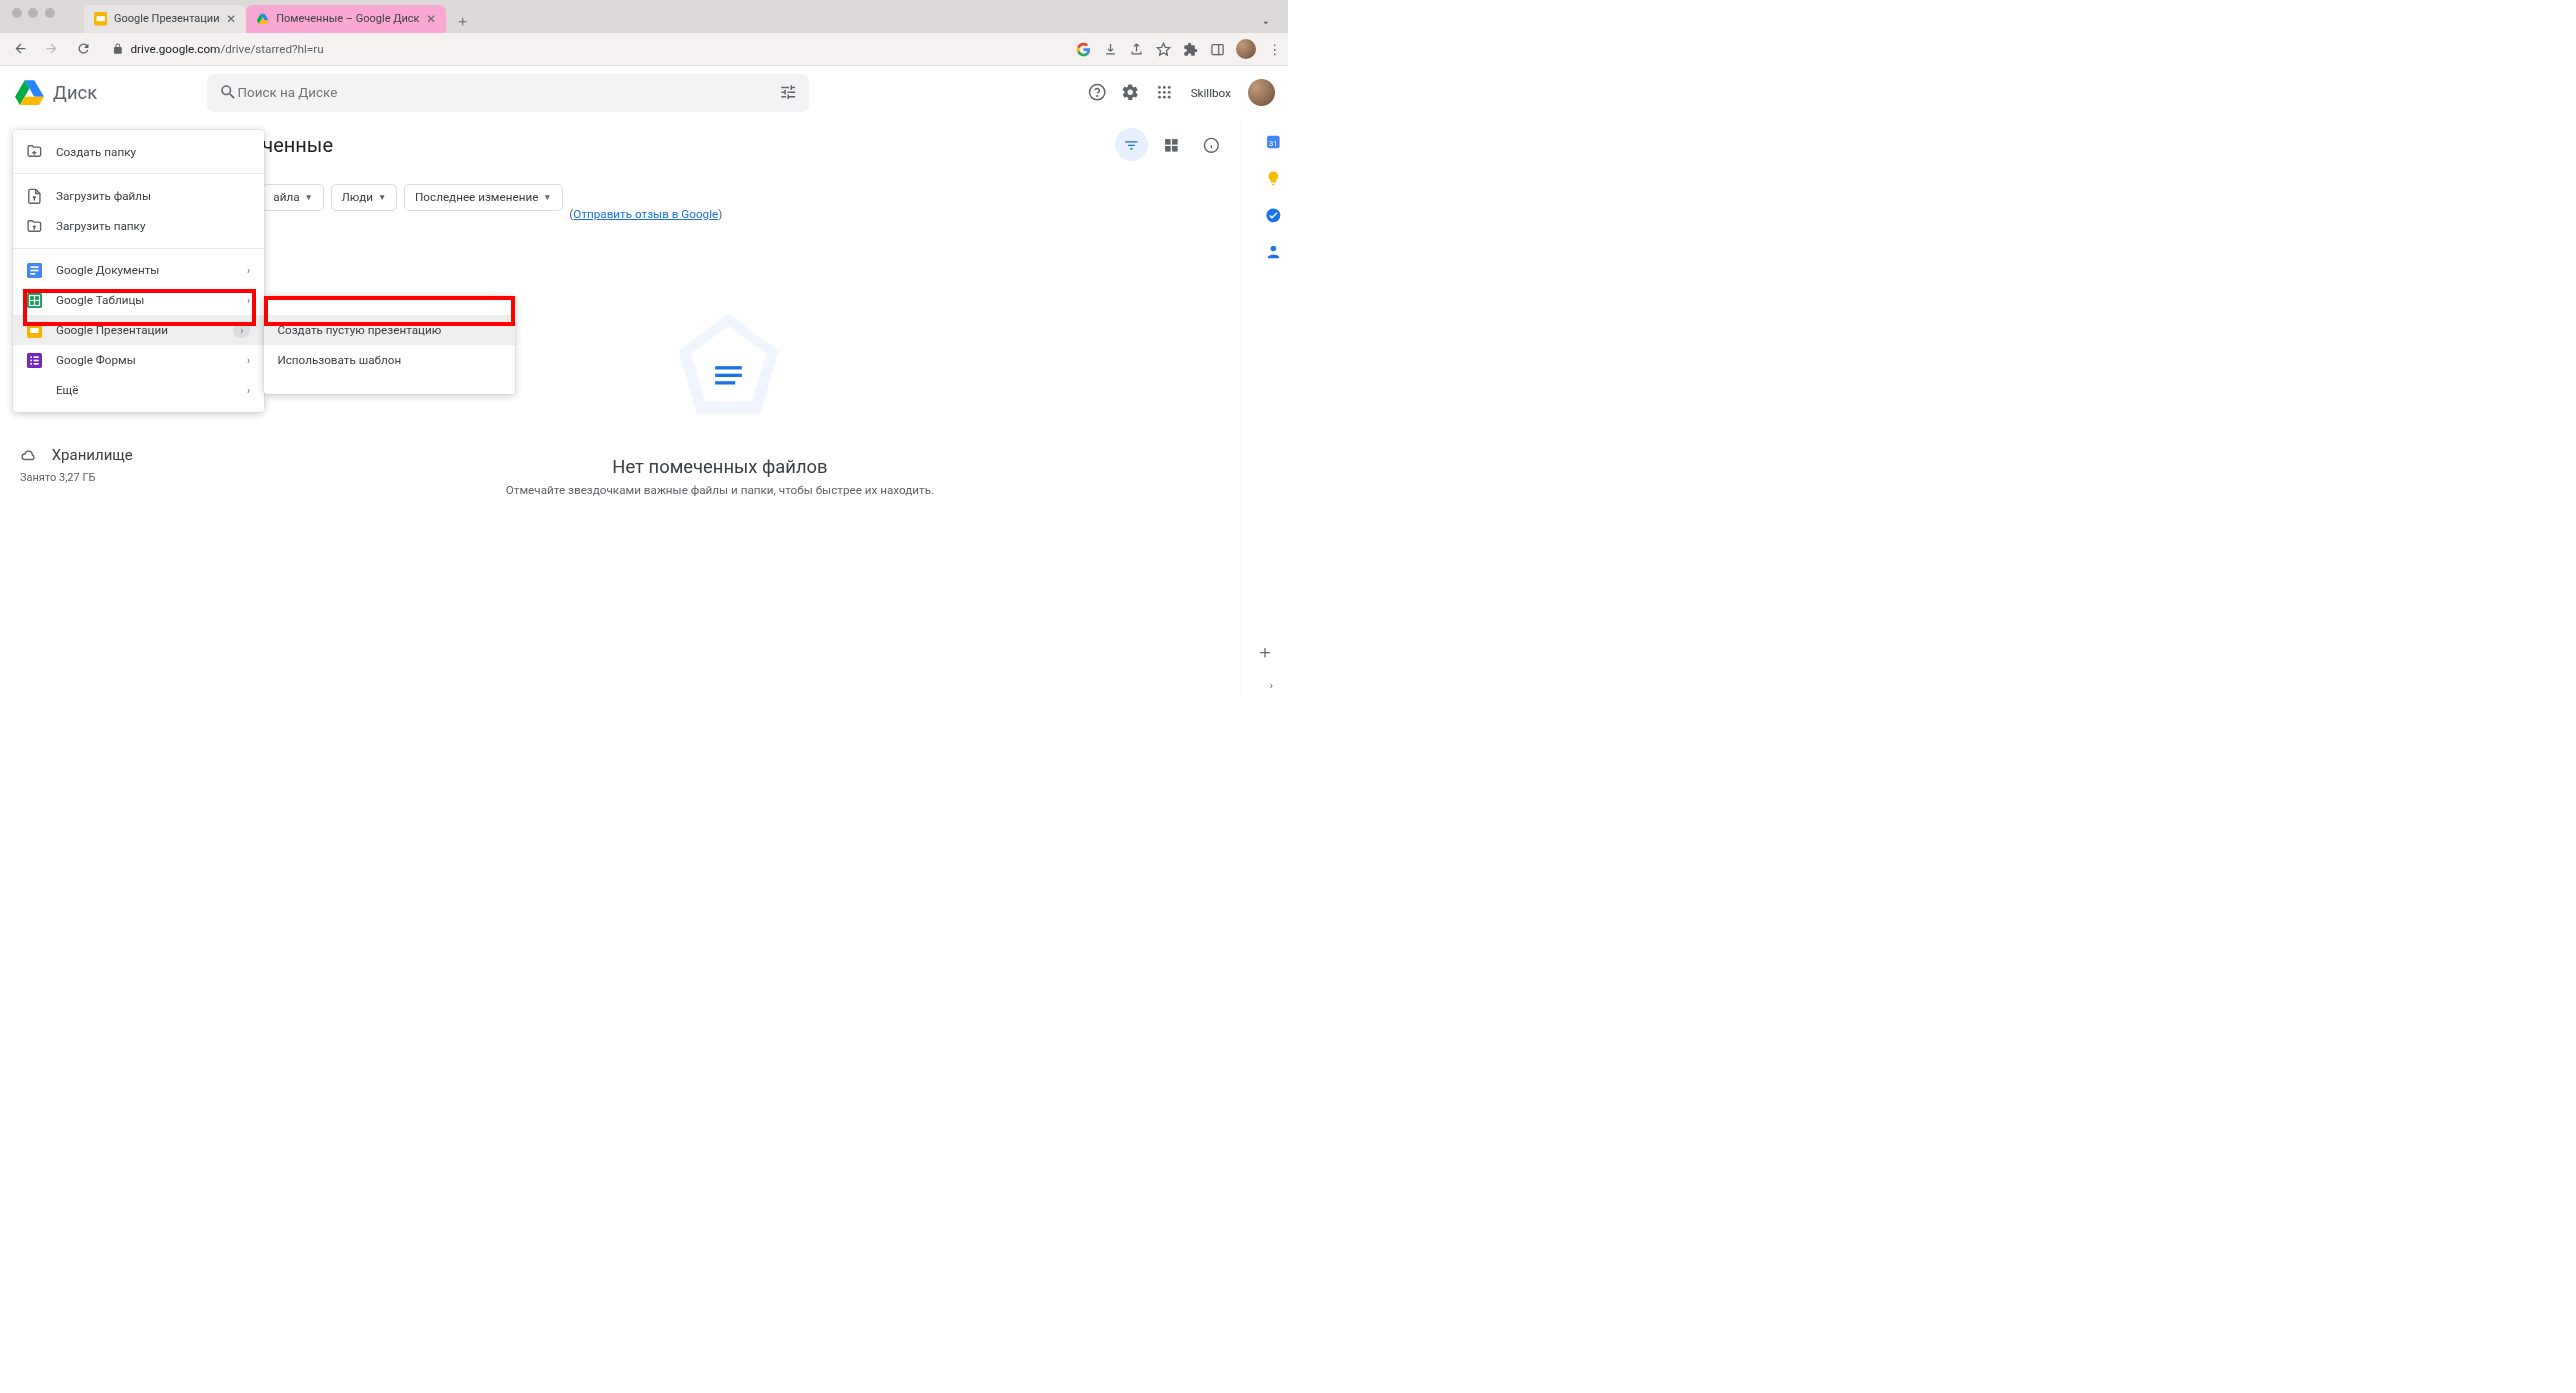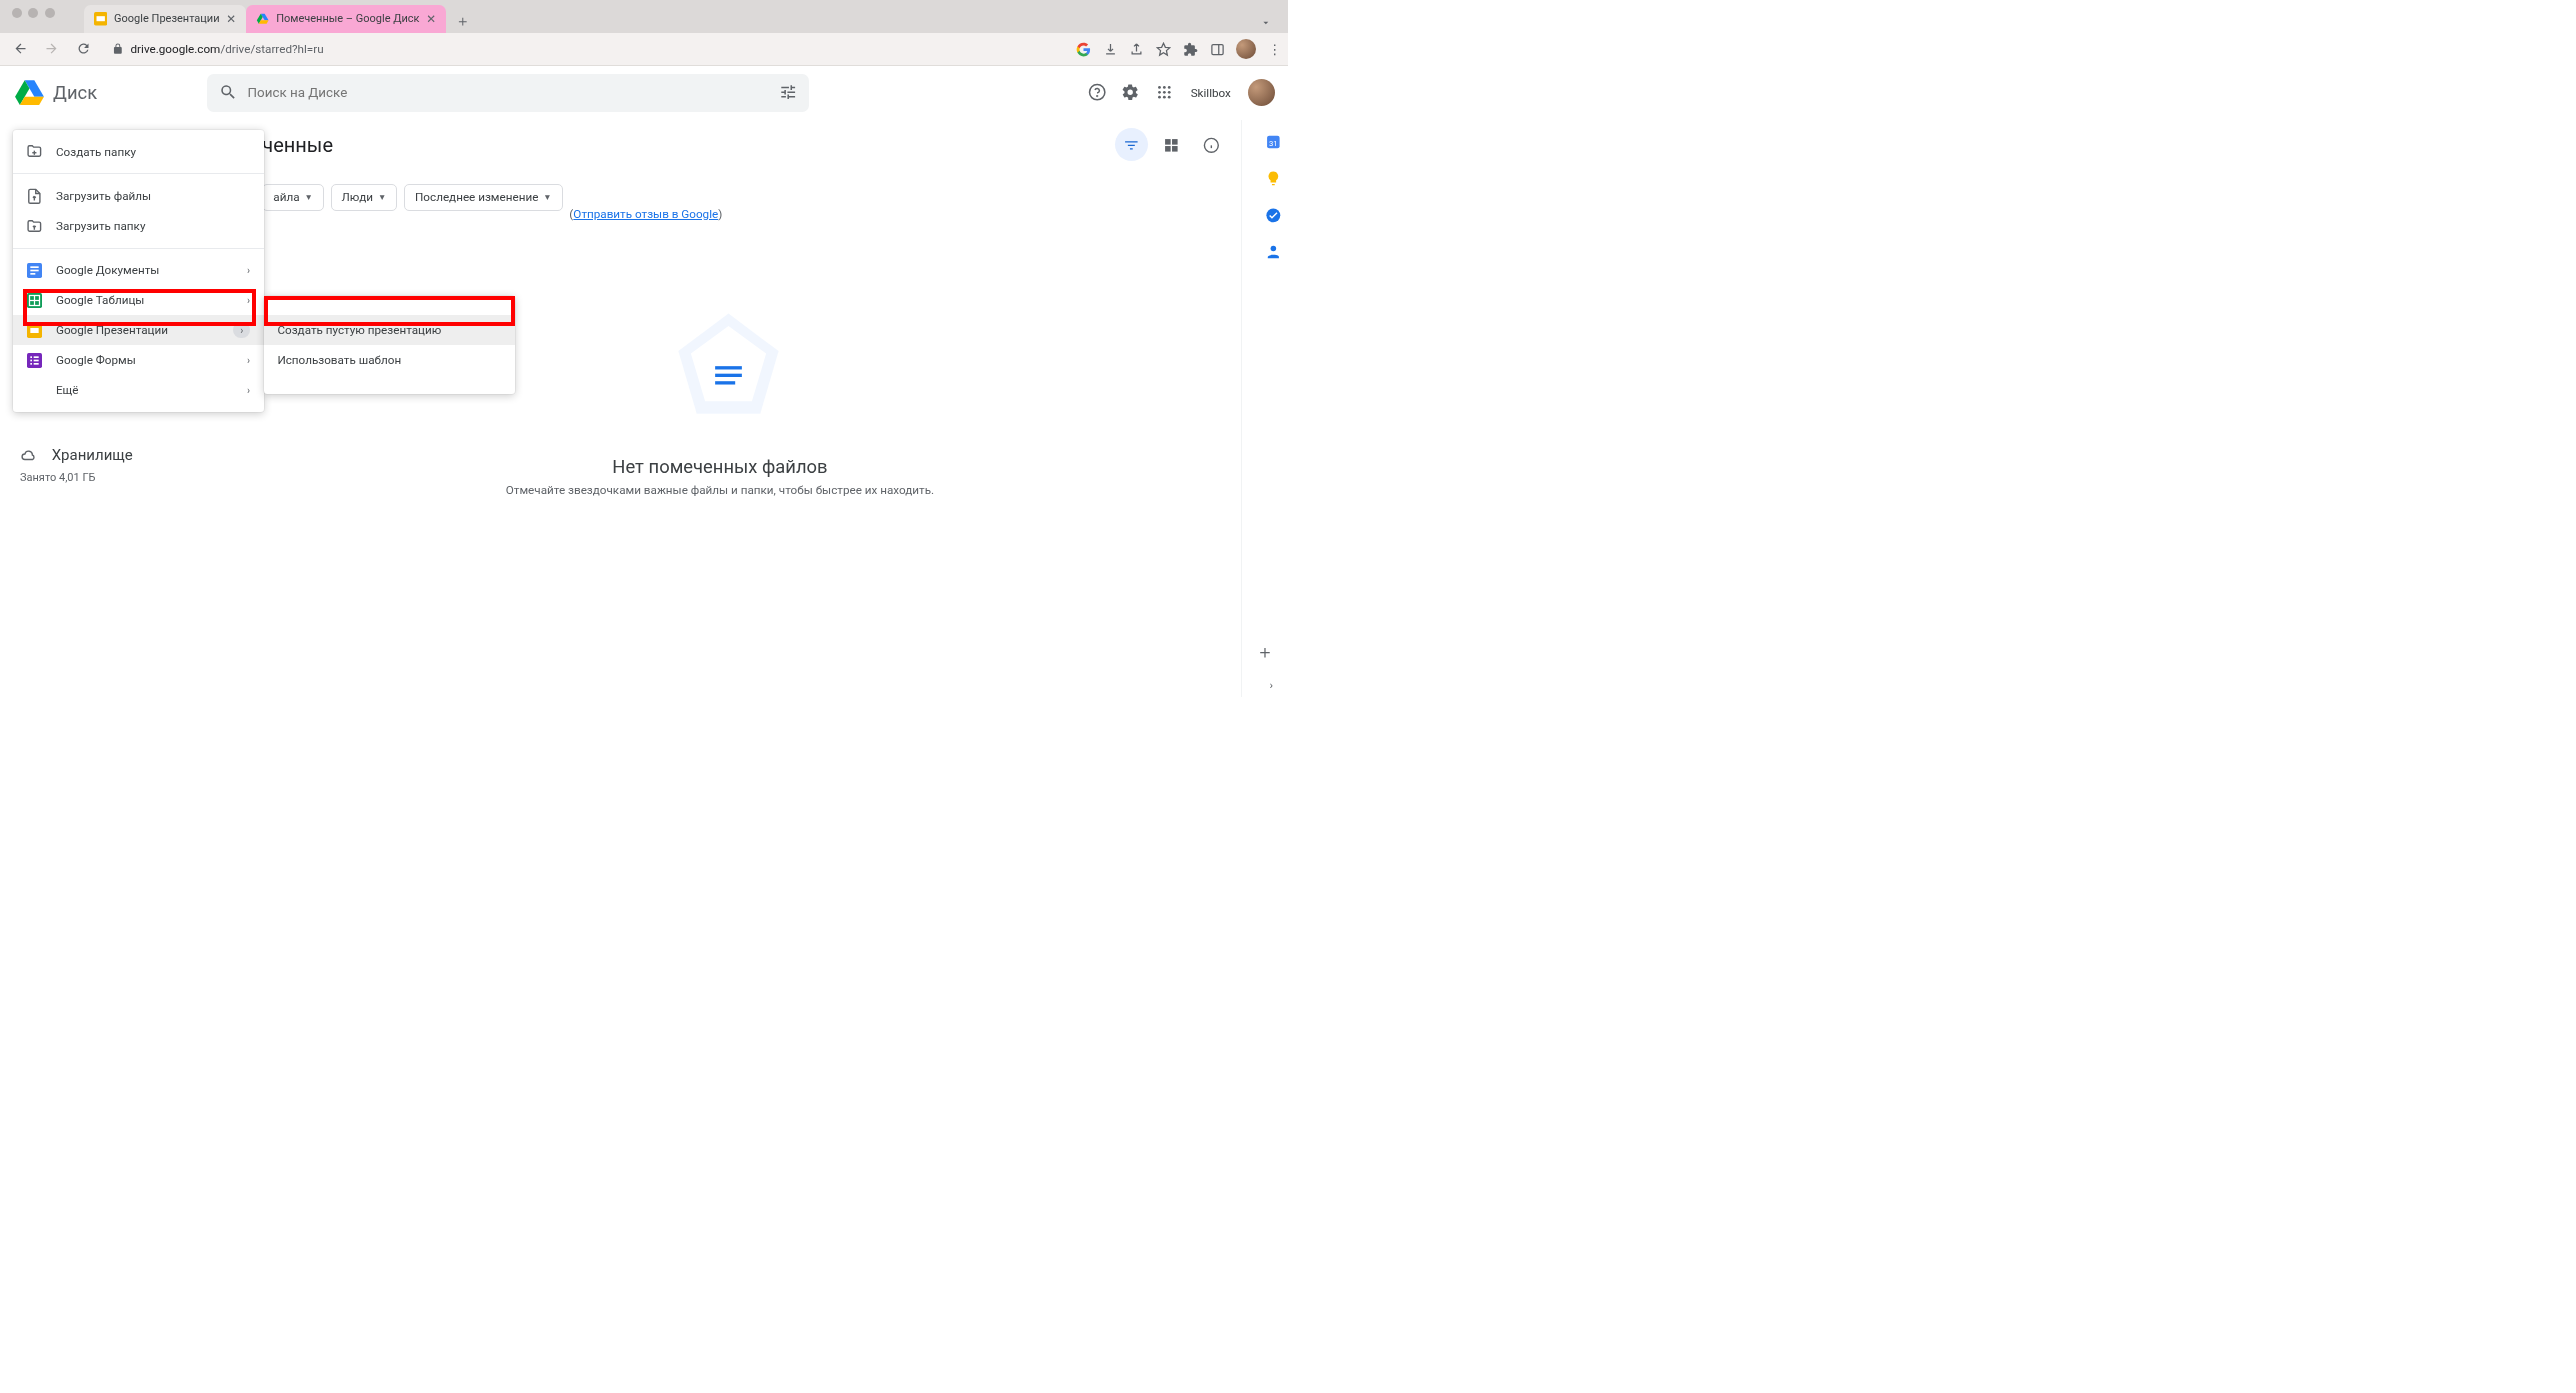--- a/index.html
+++ b/index.html
@@ -29,21 +29,21 @@
   .url .path { color:#5f6368; }
   .toolbar-icons { display:flex; align-items:center; gap:11.7px; color:#5f6368; }
   .avatar { width:20px; height:20px; border-radius:50%; background: radial-gradient(circle at 30% 30%, #c49a7a, #6b4a36); }
   .kebab { letter-spacing:-1.7px; }
 
   
   .drive-header { display:flex; align-items:center; height:54px; padding:0 13.4px; border-bottom:0.8px solid transparent; }
   .drive-logo { display:flex; align-items:center; gap:6.7px; width:194px; cursor:pointer; }
   .drive-logo-text { font-size:18.4px; color:#5f6368; }
   .search-wrap { flex:1; display:flex; align-items:center; max-width:602px; }
-  .search-box { display:flex; align-items:center; background:#f1f3f4; height:38px; border-radius:6.7px; flex:1; padding:0 11.7px; gap:10px; }
+  .search-box { display:flex; align-items:center; background:#f1f3f4; height:38px; border-radius:6.7px; flex:1; padding:0 11.7px; }
   .search-box input { border:none; background:transparent; outline:none; font-size:13.4px; flex:1; color:#3c4043; }
   .search-tune { margin-left:auto; color:#5f6368; }
   .header-right { margin-left:auto; display:flex; align-items:center; gap:13.4px; }
   .hicon { width:20px; height:20px; display:flex; align-items:center; justify-content:center; color:#5f6368; }
   .account-name { font-size:11.7px; color:#3c4043; margin:0 3.3px; }
   .account-avatar { width:27px; height:27px; border-radius:50%; background: radial-gradient(circle at 30% 30%, #c49a7a, #6b4a36); }
 
   
   .drive-body { display:flex; height:calc(100% - 120px); }
   .sidebar { width:209px; padding-top:6.7px; position:relative; }
@@ -249,21 +249,21 @@
 
 <div class="drive-body">
   <div class="sidebar">
     <div class="storage-block">
       <div class="storage-row">
         <svg width="16.7" height="16.7" viewBox="0 0 24 24" fill="none" stroke="#5f6368" stroke-width="2">
             <path d="M18 18H7a4 4 0 0 1 0-8 5.5 5.5 0 0 1 10.8 1.5A3.5 3.5 0 0 1 18 18z"></path>
           </svg>
         <span>Хранилище</span>
       </div>
-      <div class="storage-used">Занято 4,01 ГБ</div>
+      <div class="storage-used">Занято 3,27 ГБ</div>
     </div>
   </div>
 
   <div class="main">
     <div class="page-title-row">
       <div class="page-title">ченные</div>
       <div class="view-controls">
         <div class="view-btn active">
           <svg width="16.7" height="16.7" viewBox="0 0 24 24">
               <path fill="#1967d2" d="M3 6h18v2H3zm4 5h10v2H7zm3 5h4v2h-4z"></path>

